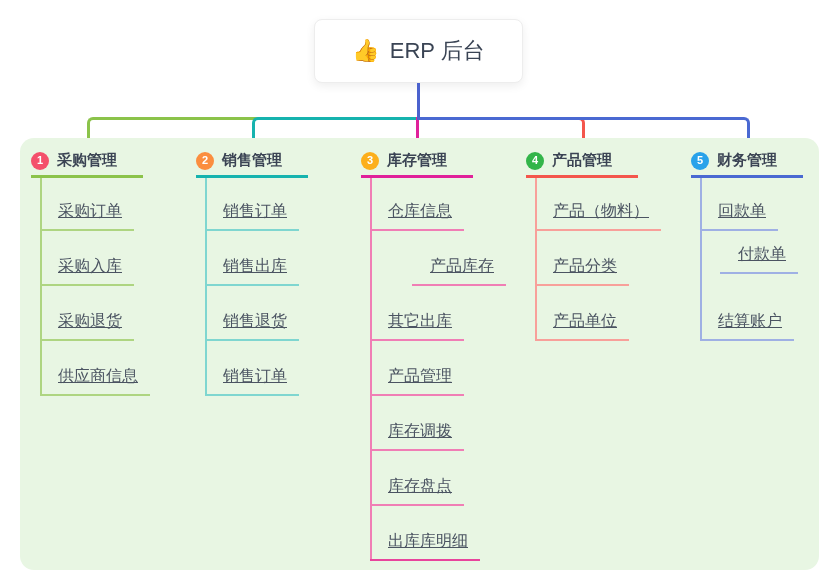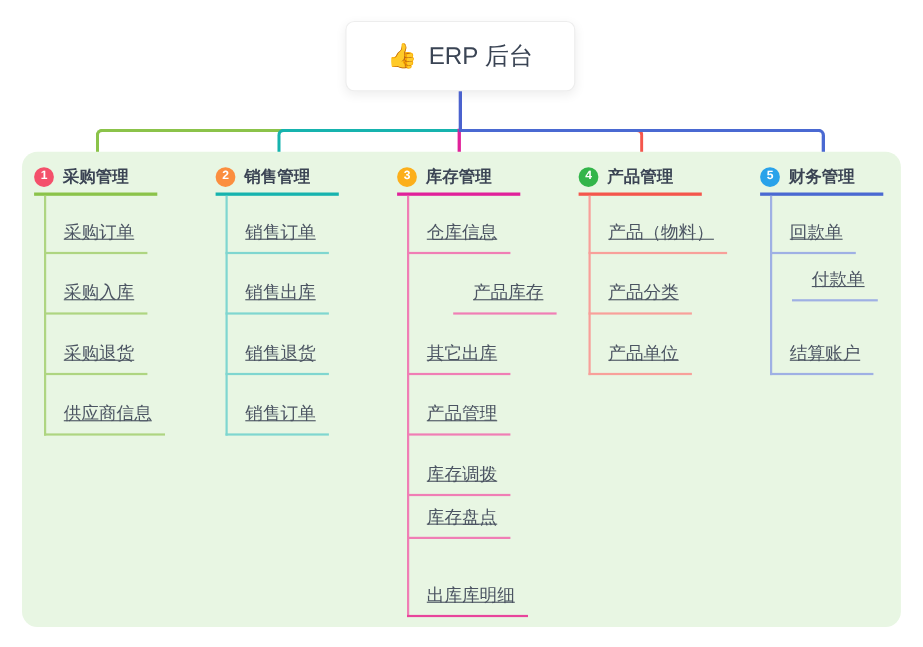--- a/index.html
+++ b/index.html
@@ -120,21 +120,21 @@
       </div>
       <div class="child" style="left: 370px; top: 311px; border-bottom: 2px solid rgb(240, 126, 181);">
         <span>其它出库</span>
       </div>
       <div class="child" style="left: 370px; top: 366px; border-bottom: 2px solid rgb(240, 126, 181);">
         <span>产品管理</span>
       </div>
       <div class="child" style="left: 370px; top: 421px; border-bottom: 2px solid rgb(240, 126, 181);">
         <span>库存调拨</span>
       </div>
-      <div class="child" style="left: 370px; top: 460px; border-bottom: 2px solid rgb(240, 126, 181);">
+      <div class="child" style="left: 370px; top: 476px; border-bottom: 2px solid rgb(240, 126, 181);">
         <span>库存盘点</span>
       </div>
       <div class="child" style="left: 370px; top: 531px; border-bottom: 2px solid rgb(232, 69, 156);">
         <span>出库库明细</span>
       </div>
       <div class="branch-title" style="left: 526px; border-bottom: 3px solid rgb(244, 86, 76);">
         <div class="badge" style="background: rgb(51, 181, 74);">4</div>
         <span>产品管理</span>
       </div>
       <div class="spine" style="left: 535px; top: 178px; height: 163px; background: rgb(248, 160, 154);"></div>

